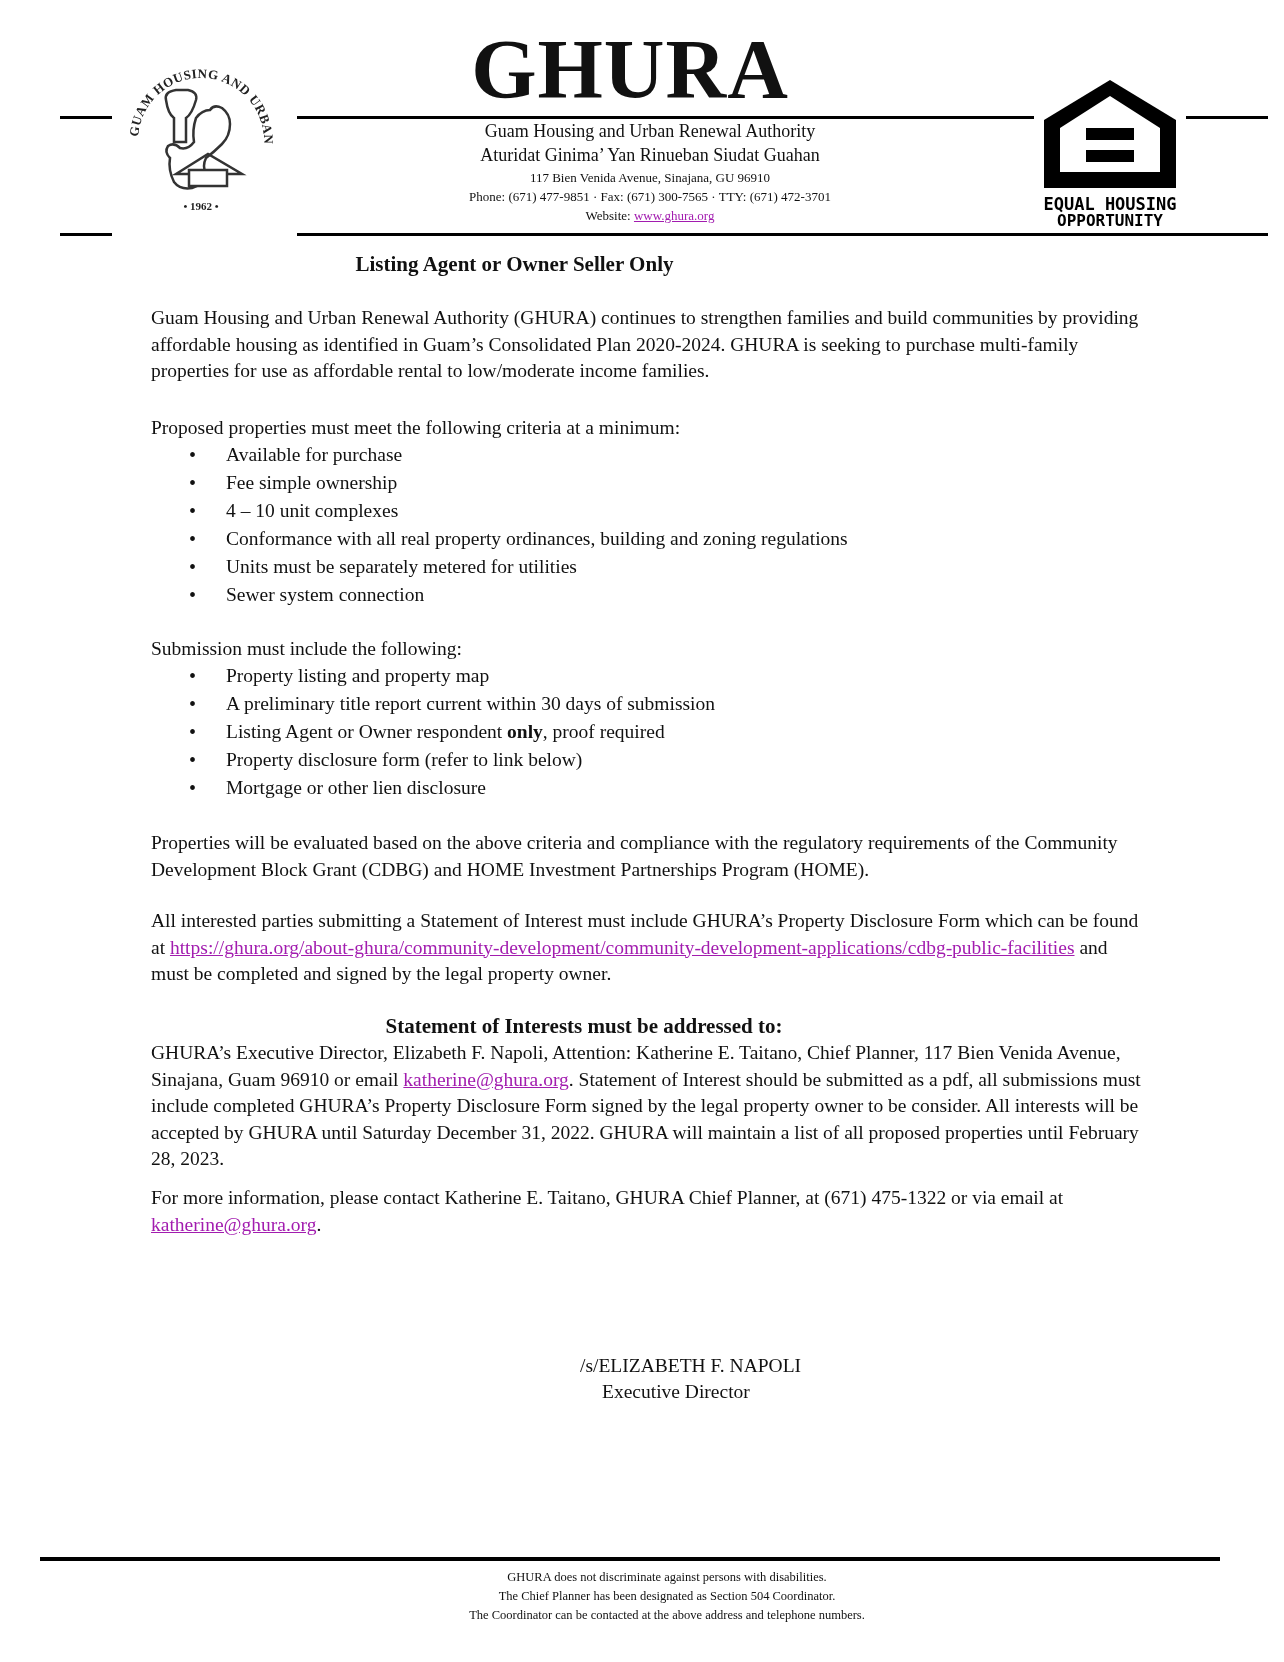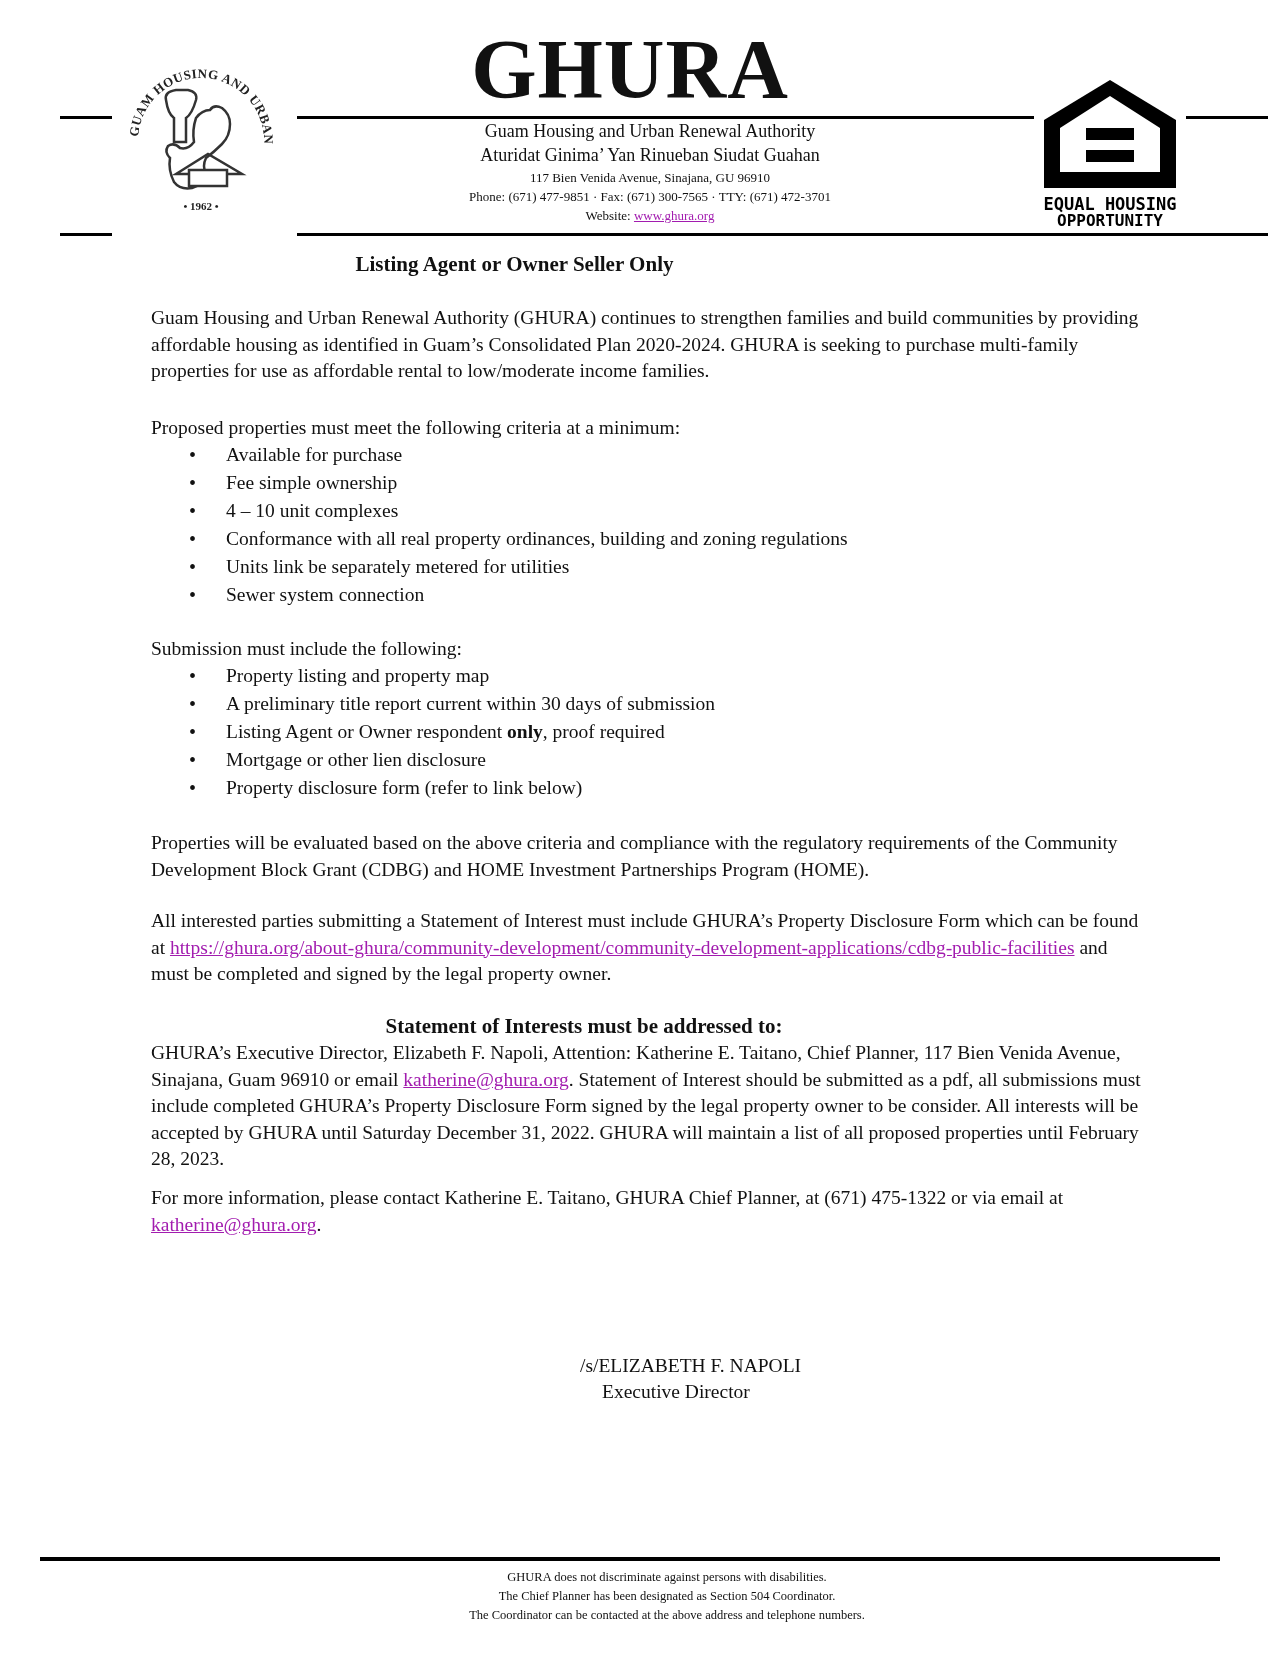--- a/index.html
+++ b/index.html
@@ -91,33 +91,33 @@
 <div id="doc-heading" class="abs">Listing Agent or Owner Seller Only</div>
 
 <div class="para" style="top:305px;">Guam Housing and Urban Renewal Authority (GHURA) continues to strengthen families and build communities by providing affordable housing as identified in Guam’s Consolidated Plan 2020-2024.  GHURA is seeking to purchase multi-family properties for use as affordable rental to low/moderate income families.</div>
 
 <div class="para" style="top:415px;">Proposed properties must meet the following criteria at a minimum:</div>
 <ul class="bullets" style="top:441px;">
   <li>Available for purchase</li>
   <li>Fee simple ownership</li>
   <li>4 – 10 unit complexes</li>
   <li>Conformance with all real property ordinances, building and zoning regulations</li>
-  <li>Units link be separately metered for utilities</li>
+  <li>Units must be separately metered for utilities</li>
   <li>Sewer system connection</li>
 </ul>
 
 <div class="para" style="top:636px;">Submission must include the following:</div>
 <ul class="bullets" style="top:662px;">
   <li>Property listing and property map</li>
   <li>A preliminary title report current within 30 days of submission</li>
   <li>
     <span>Listing Agent or Owner respondent </span><b>only</b><span>, proof required</span>
   </li>
+  <li>Property disclosure form (refer to link below)</li>
   <li>Mortgage or other lien disclosure</li>
-  <li>Property disclosure form (refer to link below)</li>
 </ul>
 
 <div class="para" style="top:830px;">Properties will be evaluated based on the above criteria and compliance with the regulatory requirements of the Community Development Block Grant (CDBG) and HOME Investment Partnerships Program (HOME).</div>
 
 <div class="para" style="top:908px;">
   <span>All interested parties submitting a Statement of Interest must include GHURA’s Property Disclosure Form which can be found at </span><span class="link" style="word-break: break-all;">https://ghura.org/about-ghura/community-development/community-development-applications/cdbg-public-facilities</span><span> and must be completed and signed by the legal property owner.</span>
 </div>
 
 <div id="section-heading" class="abs">Statement of Interests must be addressed to:</div>
 

